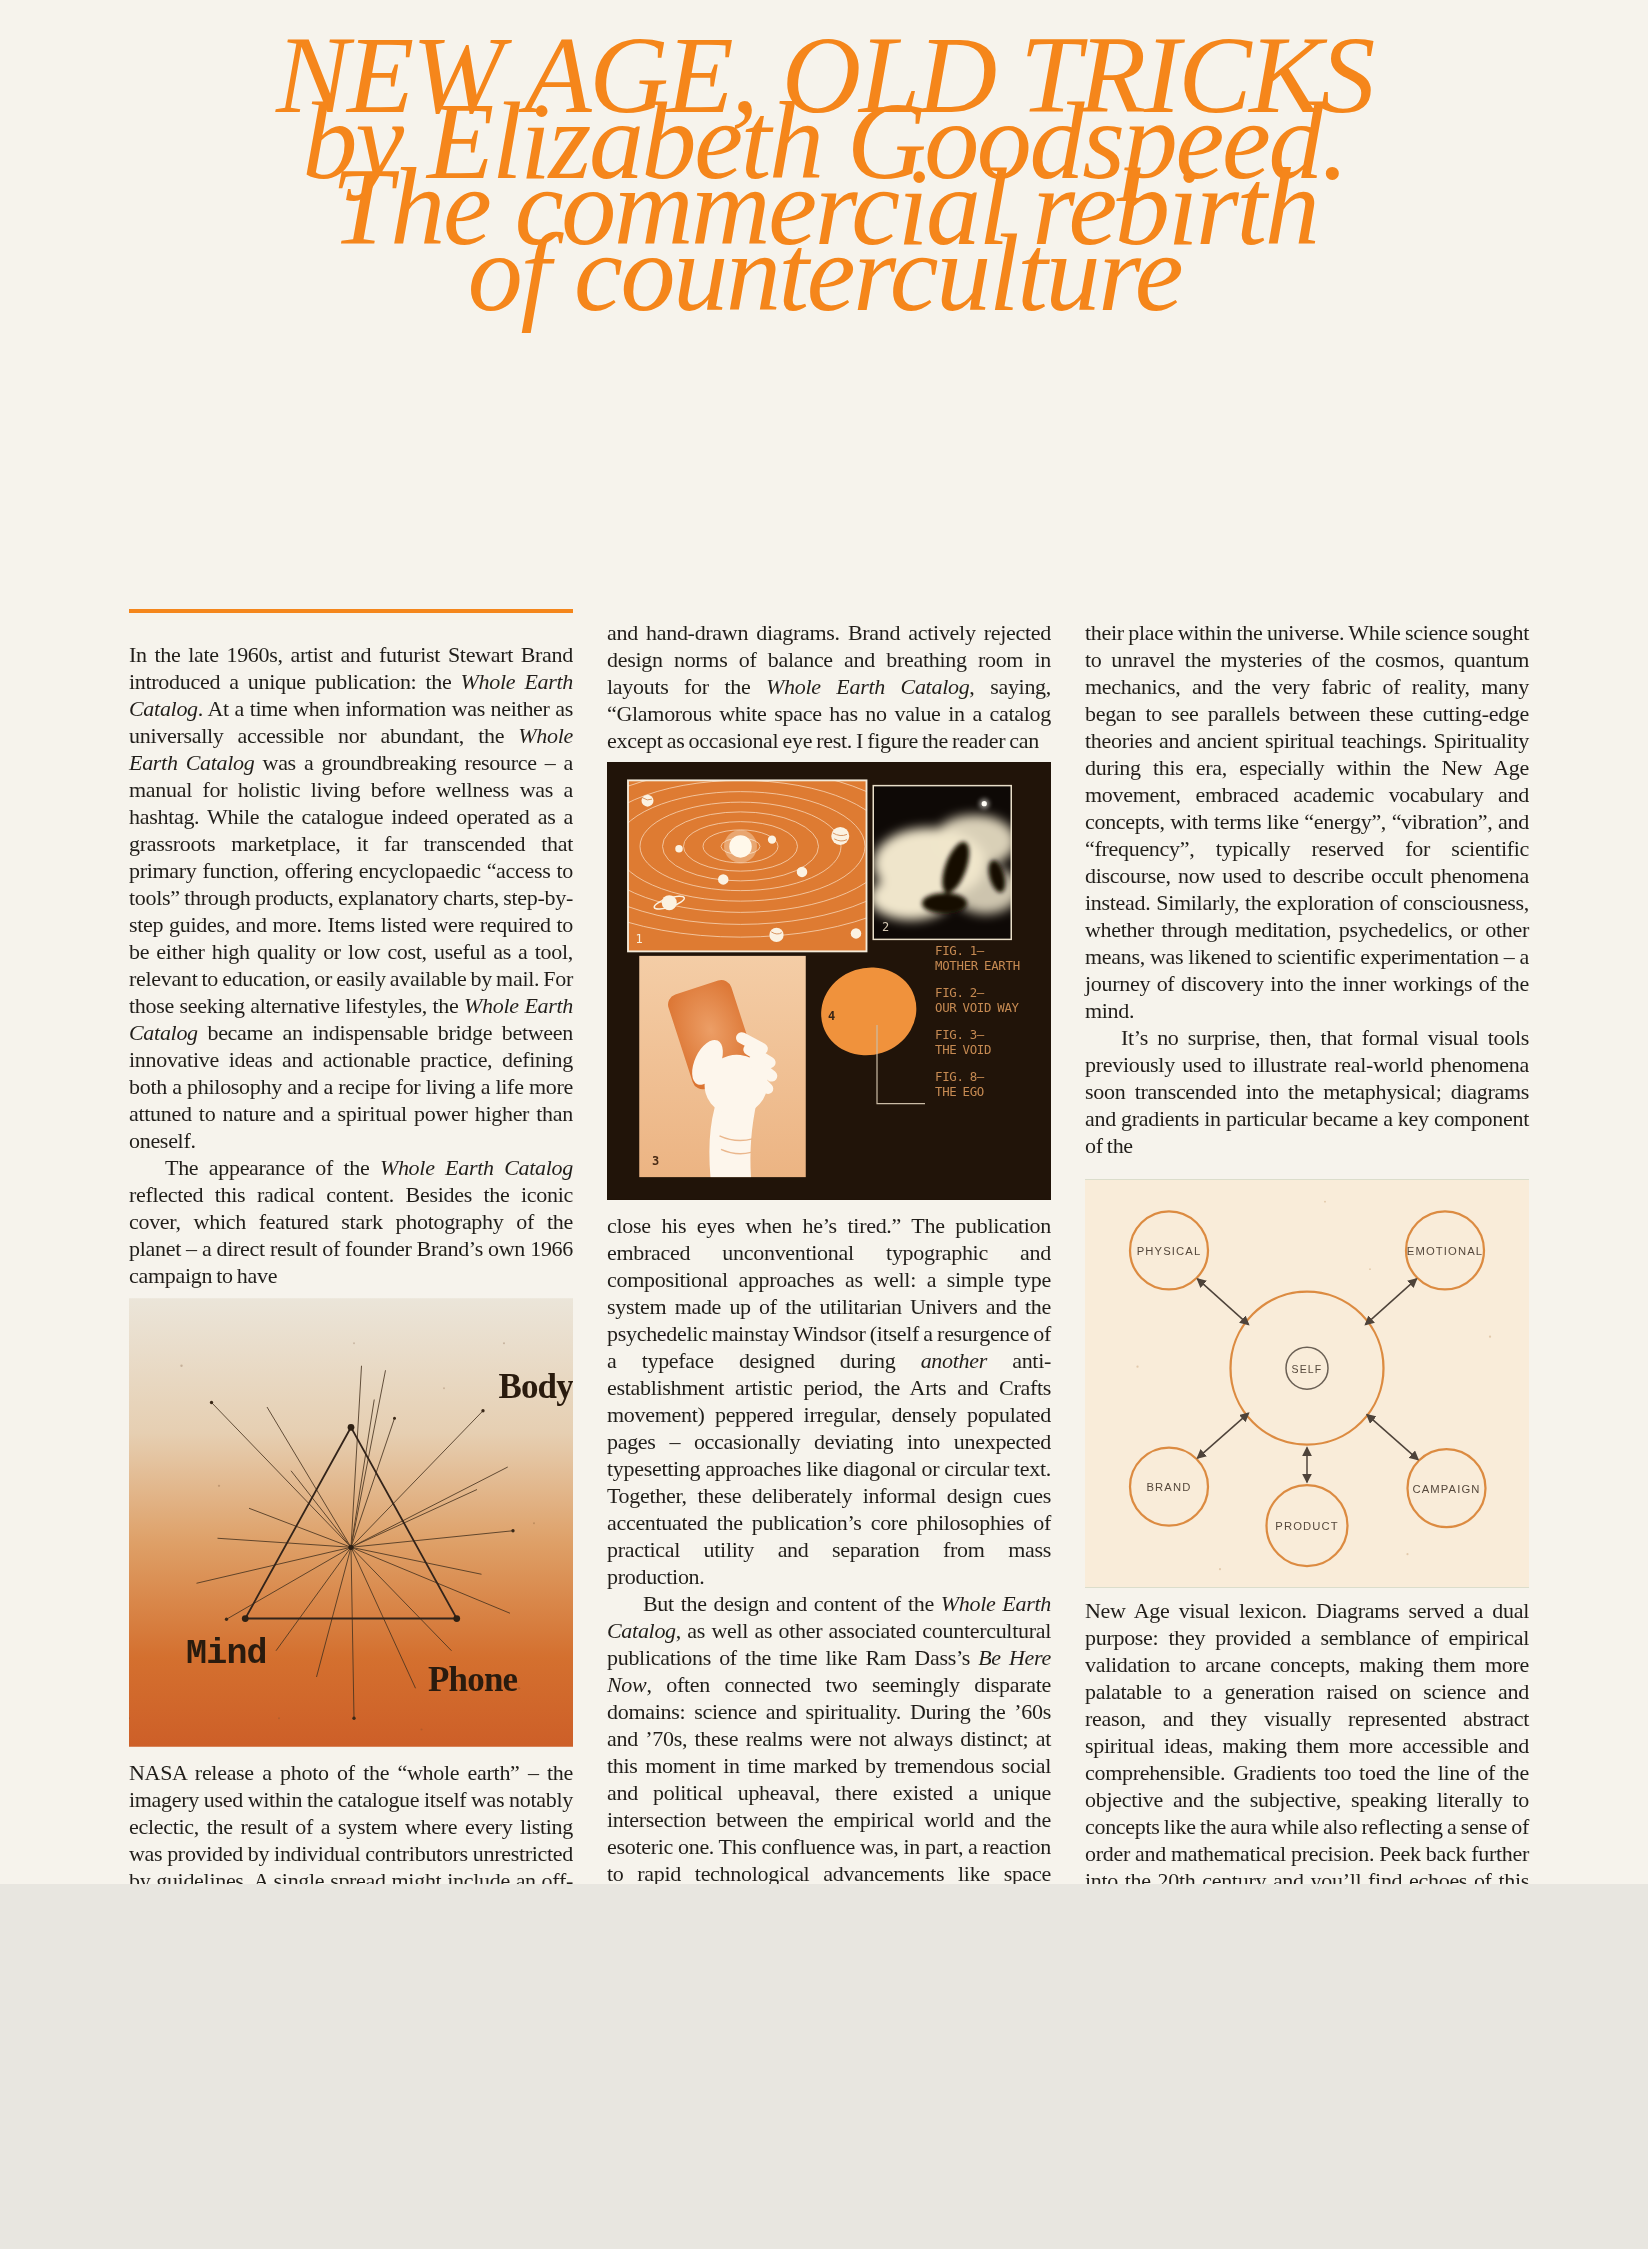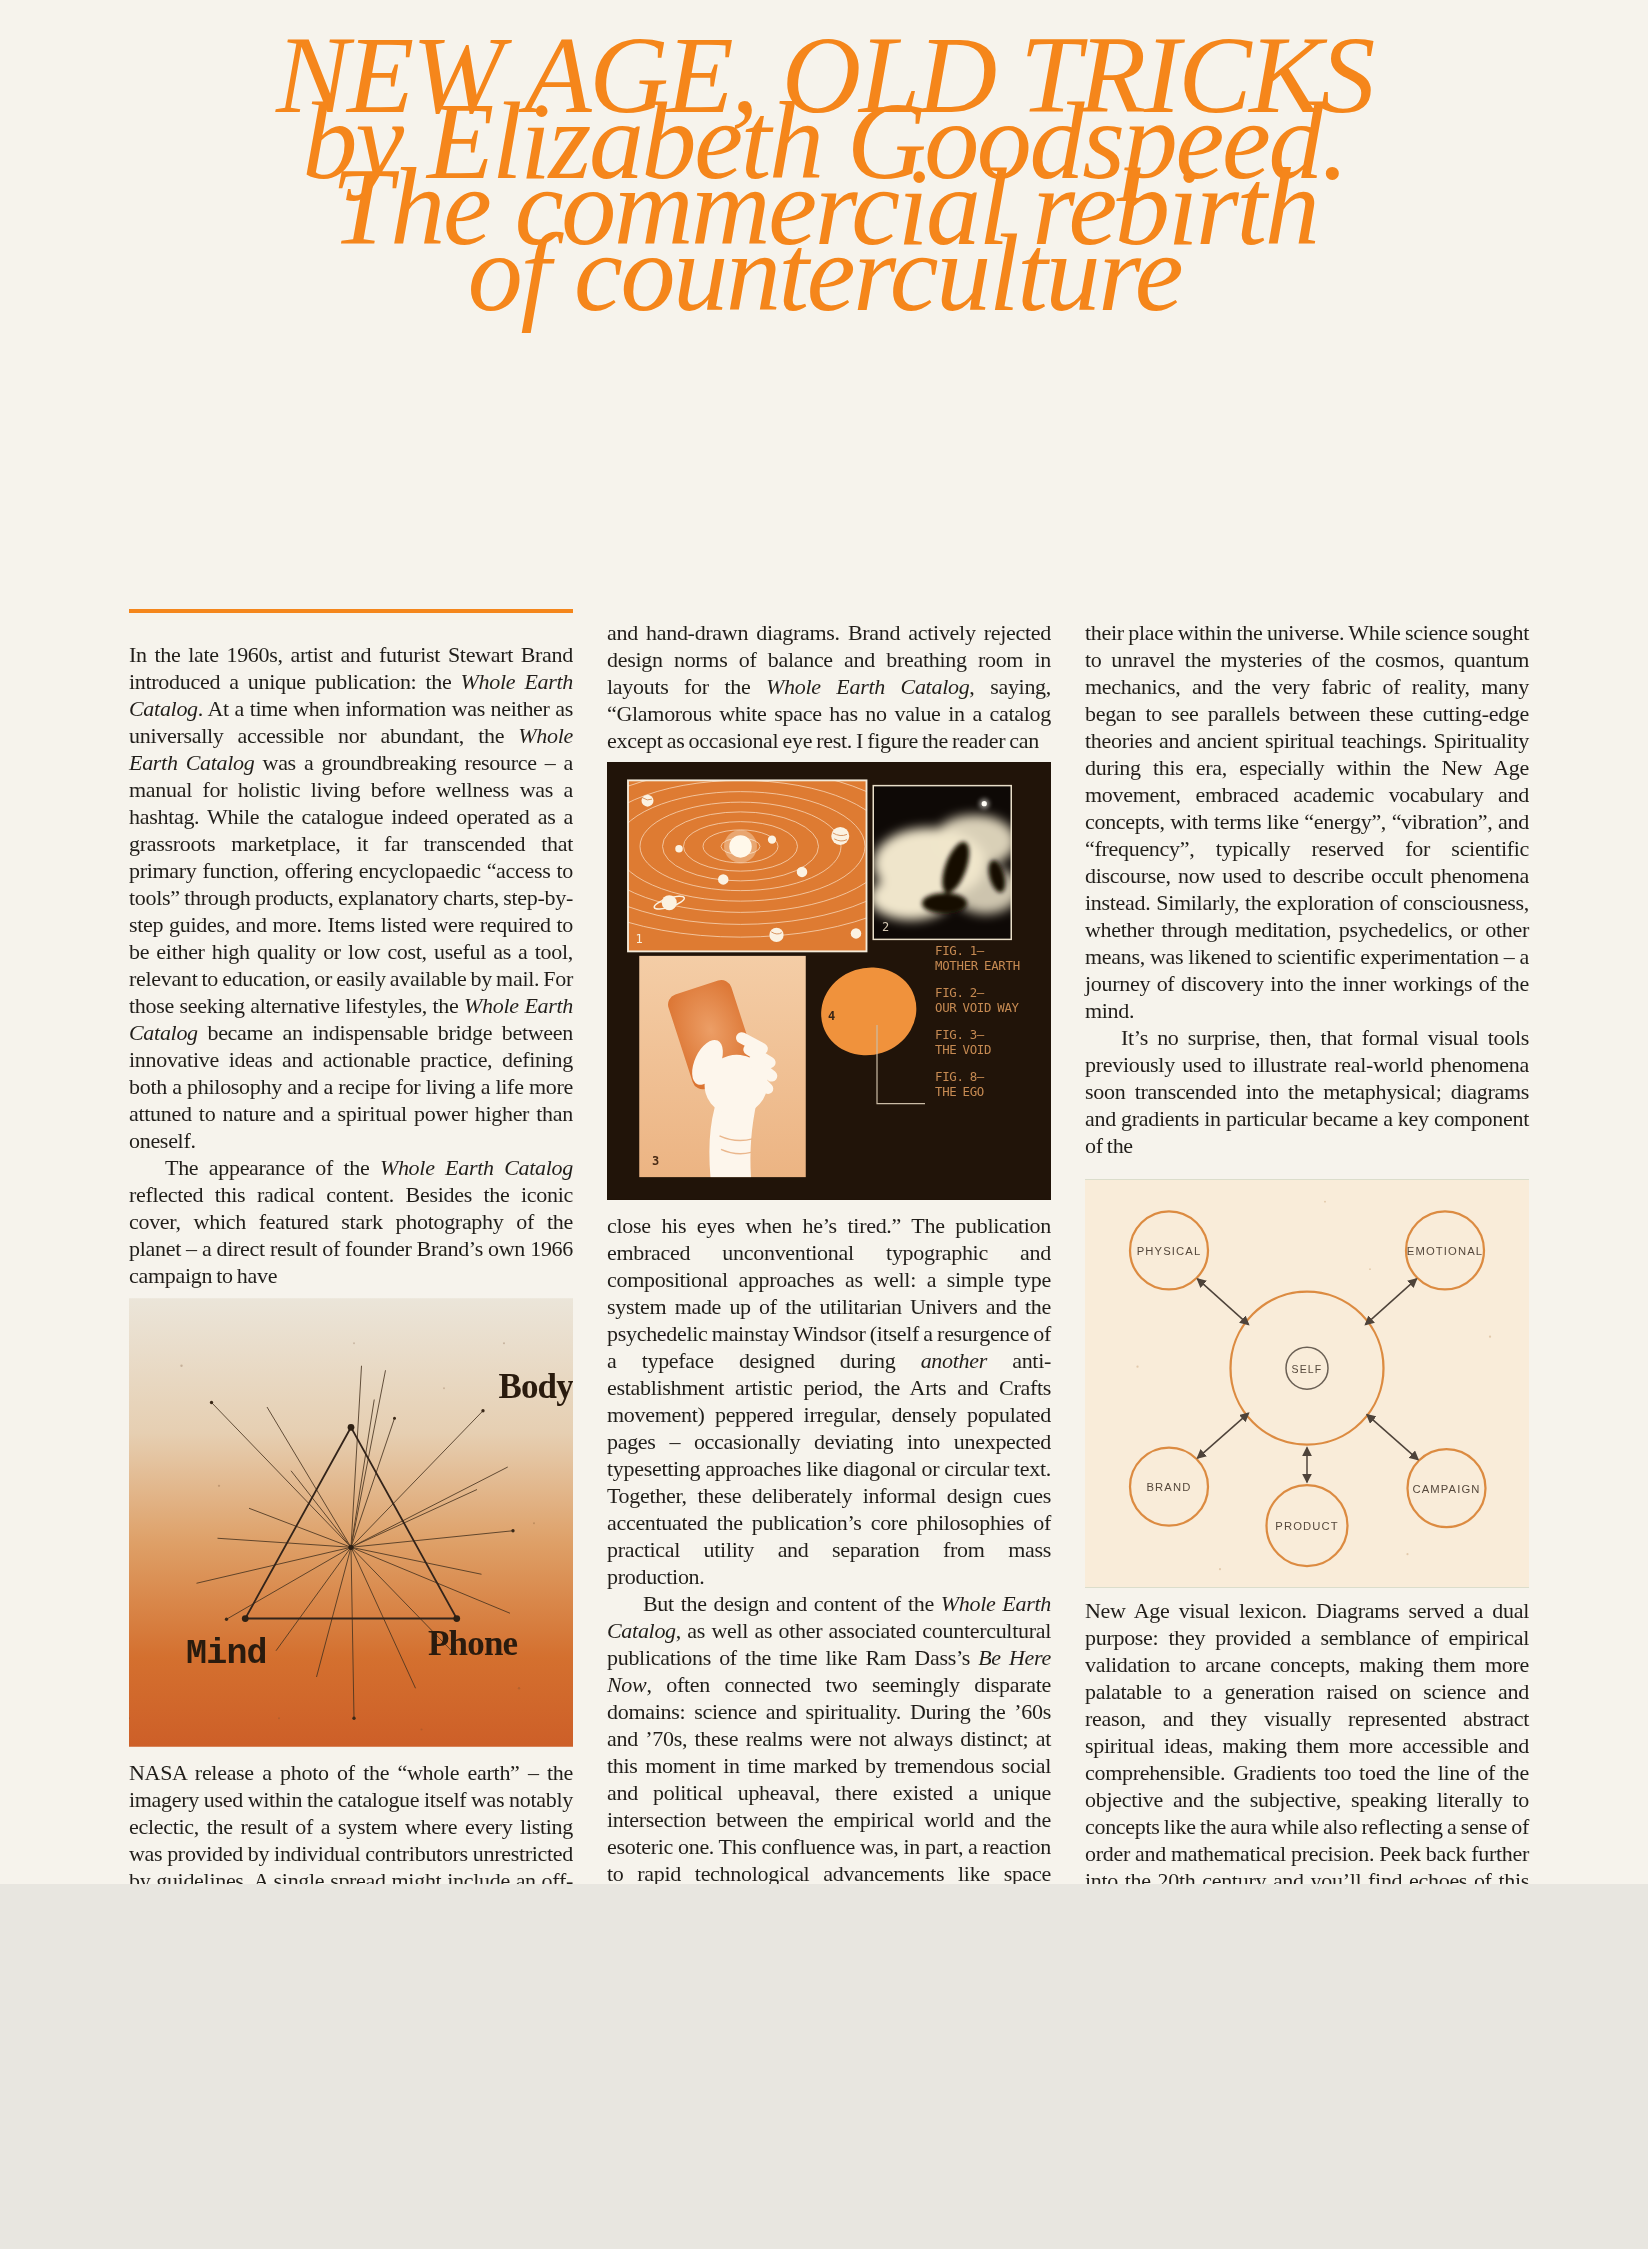--- a/index.html
+++ b/index.html
@@ -32,21 +32,21 @@
   .para.indent{text-indent:36px;}
   figure{margin:0; padding:0;}
   
   .fig-triangle{position:relative; width:444px; height:449px; margin:9px 0 12px; overflow:hidden;}
   .tri-label{
     position:absolute; font-weight:bold; color:#2A1B0E;
     font-size:35px; letter-spacing:-0.8px; line-height:35px;
   }
   .tri-top{left:0; width:444px; text-align:right; top:71px;}
   .tri-left{left:57px; top:339px;font-family:Liberation Mono, monospace;}
-  .tri-right{left:299px; top:328px;}
+  .tri-right{left:299px; top:364px;}
   
   .fig-collage{position:relative; width:444px; height:438px; margin:8.3px 0 11.3px; background:#211409; overflow:hidden;}
   .num{
     position:absolute; font-family:"DejaVu Sans Mono", monospace;
     font-size:12px; line-height:12px;
   }
   .num1{left:28.5px; top:171px; color:#F7EFDC;}
   .num2{left:275px; top:159px; color:#D5C9B4;}
   .num3{left:45px; top:393px; color:#4A2C16; font-weight:bold;}
   .num4{left:221px; top:248px; color:#3A2617; font-weight:bold;}

